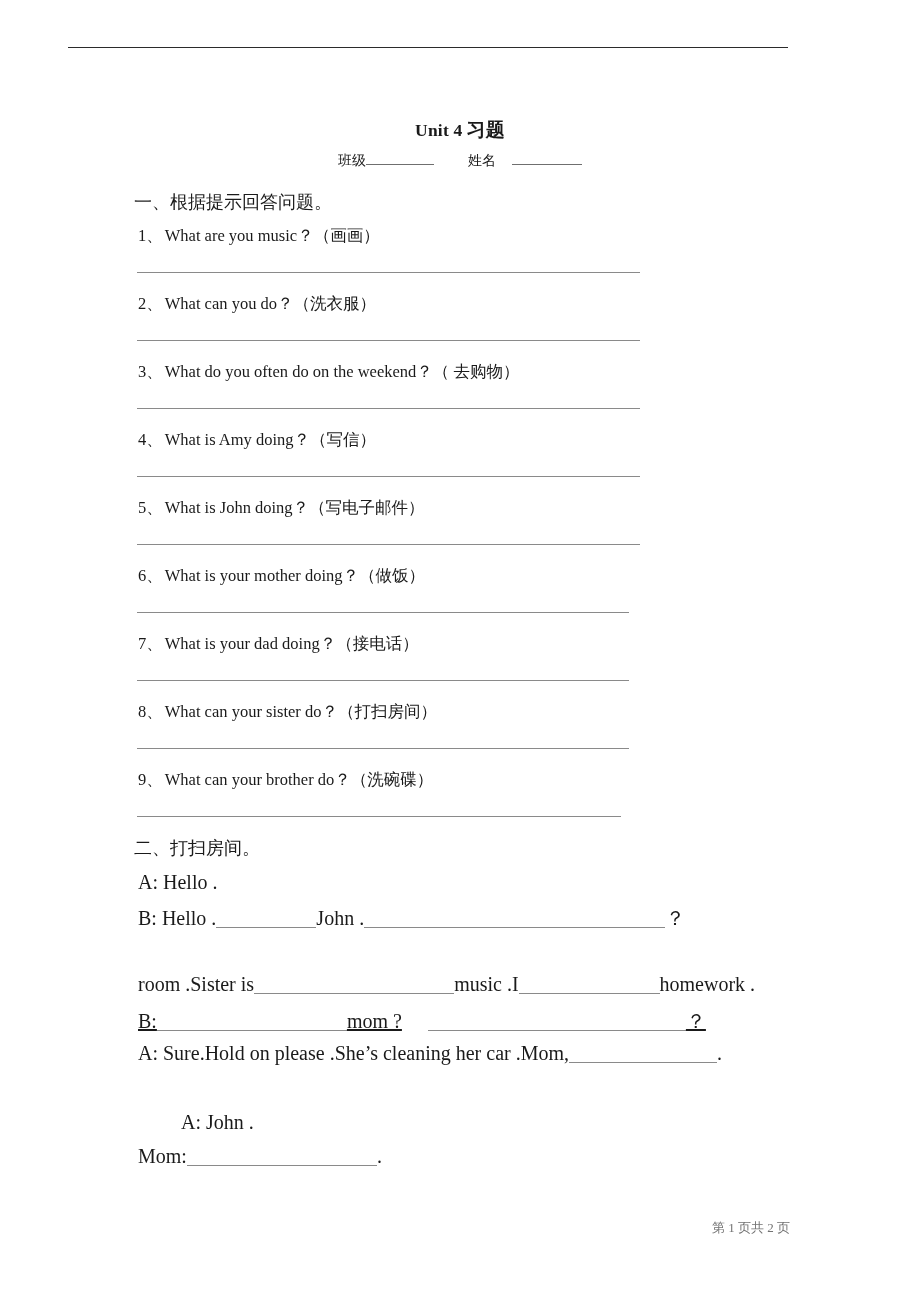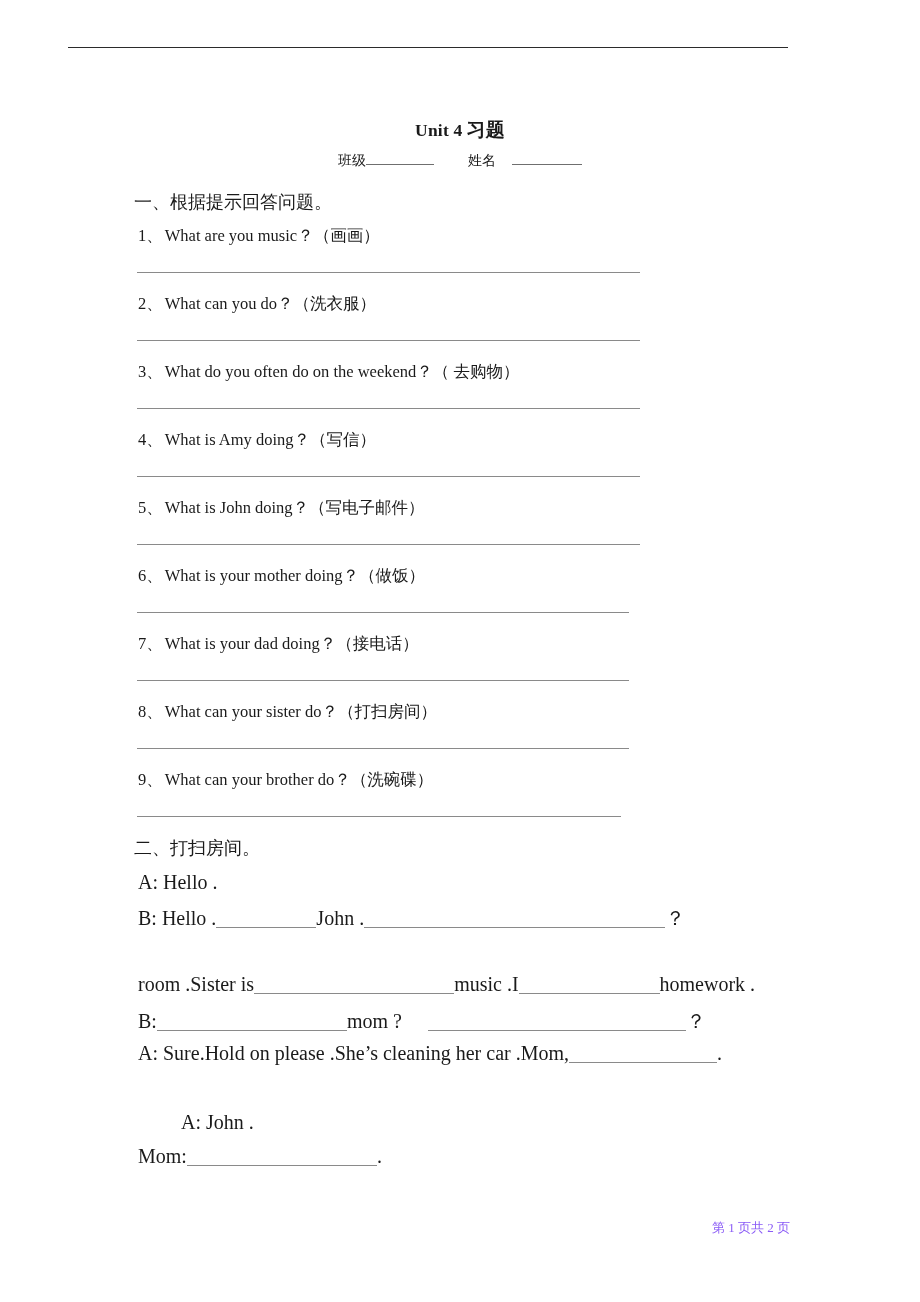--- a/index.html
+++ b/index.html
@@ -124,21 +124,21 @@
   }
 
   
   .footer {
     position: absolute;
     left: 0;
     top: 1219px;
     width: 790px;
     text-align: right;
     font-size: 13px;
-    color: #8b5cf6;
+    color: #737373;
   }
 </style>
 </head>
 <body>
 
 <div class="page">
 
   <div class="header-rule"></div>
 
   <div class="doc-title">
@@ -204,21 +204,21 @@
 
   <div class="dlg" style="top:905px;">
     <span>B: Hello .</span><span class="ul" style="width:100px;"></span><span>John .</span><span class="ul" style="width:301px;"></span><span>？</span>
   </div>
 
 
   <div class="dlg" style="top:973px;">
     <span>room .Sister is</span><span class="ul" style="width:200px;"></span><span>music .I</span><span class="ul" style="width:141px;"></span><span>homework .</span>
   </div>
 
-  <div class="dlg" style="top:1008px;">
+  <div class="dlg" style="top:1008px;text-decoration:underline;">
     <span>B:</span><span class="ul" style="width:190px;"></span><span>mom ?</span><span class="ul" style="width:258px; margin-left:26px;"></span><span>？</span>
   </div>
 
   <div class="dlg" style="top:1042px;">
     <span>A: Sure.Hold on please .She’s cleaning her car .Mom,</span><span class="ul" style="width:148px;"></span><span>.</span>
   </div>
 
 
   <div class="dlg" style="top:1111px;margin-left:43px;">
     <span>A: John .</span>

